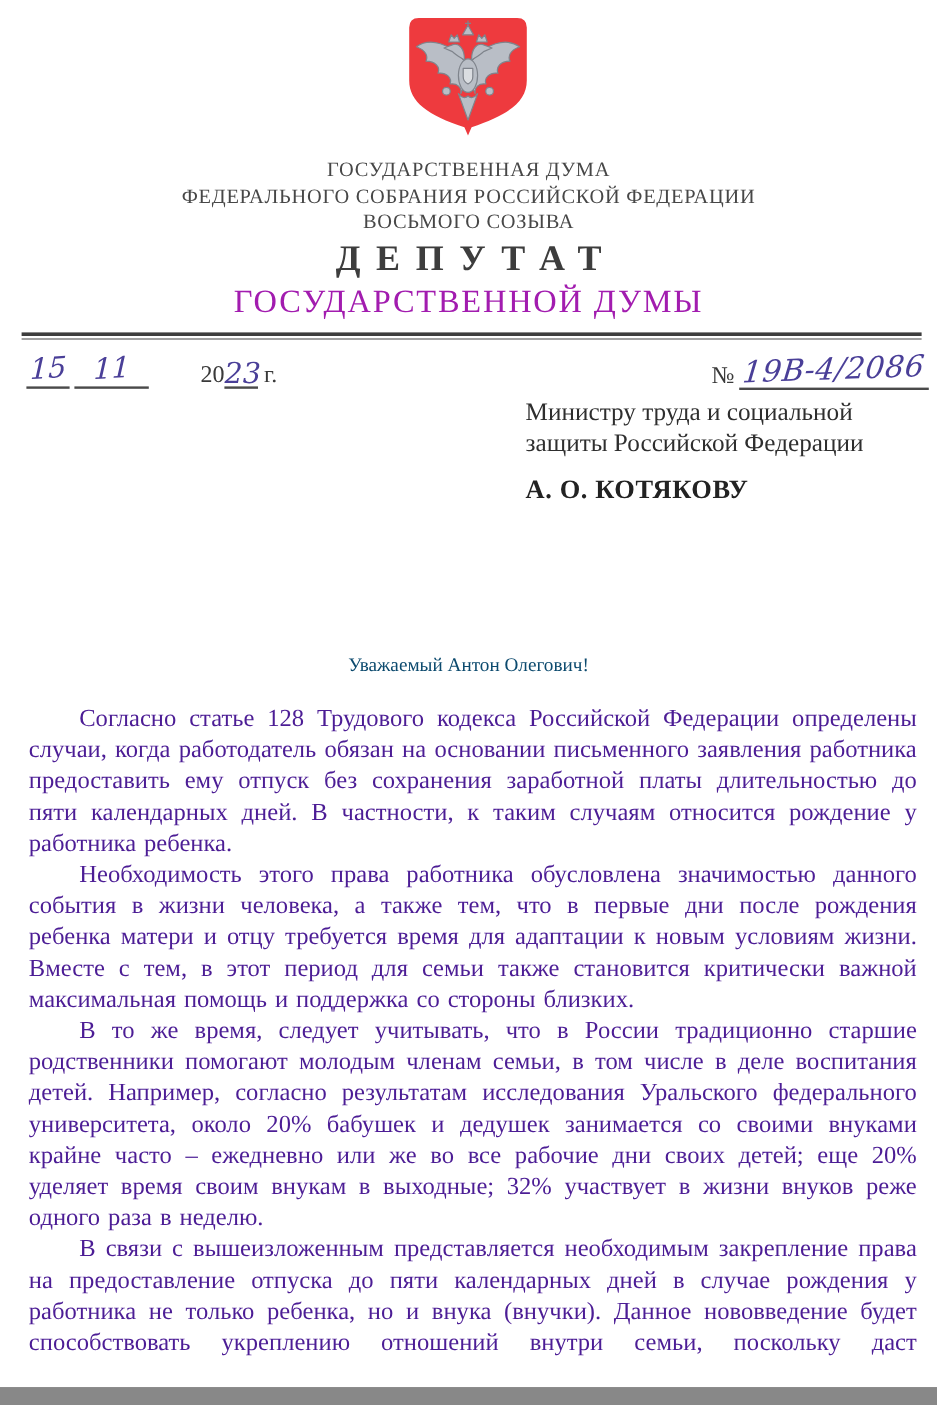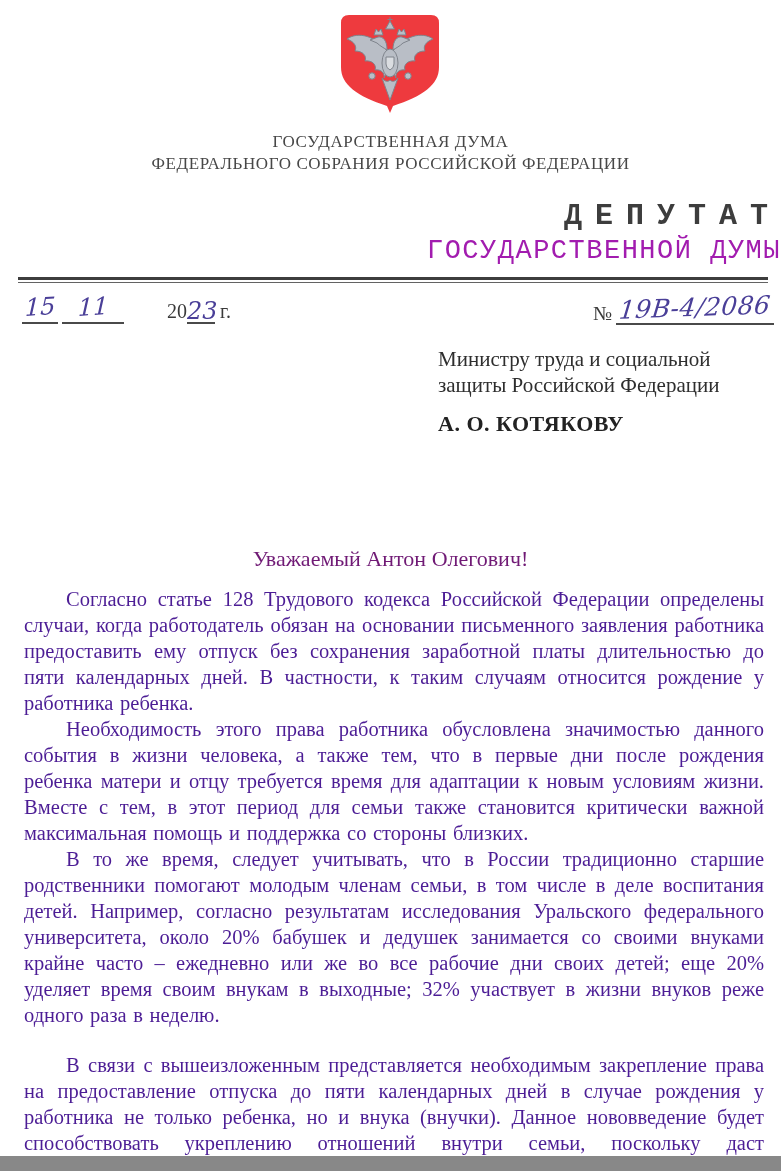--- a/index.html
+++ b/index.html
@@ -15,21 +15,21 @@
   
   .emblem{position:absolute;left:336px;top:12px;width:108px;height:102px;}
   
   .org{
     position:absolute;top:131px;left:0;width:100%;
     text-align:center;
     font-size:17px;line-height:21.5px;
     letter-spacing:0.6px;
     color:#474747;
   }
-  .dep-title{position:absolute;top:199px;left:0;width:100%;text-align:right;color:#3d3d3d;font-family:Liberation Mono, monospace;}
+  .dep-title{position:absolute;top:199px;left:0;width:100%;text-align:center;color:#3d3d3d;}
   .dep-title .t1{
     font-size:30px;font-weight:bold;
     letter-spacing:13px;padding-left:13px;
     line-height:34px;
   }
   .dep-title .t2{
     font-size:27px;letter-spacing:1.5px;line-height:30px;margin-top:3px;color:#a21caf;
   }
   
   .rule{
@@ -55,38 +55,38 @@
   .f-num .numwrap{
     display:inline-block;width:158px;margin-left:4px;
     border-bottom:2px solid #4a4a4a;text-align:center;height:28px;
   }
   .f-num .hw{
     display:inline-block;font-size:25px;letter-spacing:0.5px;
     transform:rotate(-2deg) skewX(-8deg);line-height:26px;white-space:nowrap;
   }
   
   .recipient{
-    position:absolute;left:438px;top:346px;width:300px;
+    position:absolute;left:438px;top:330px;width:300px;
     font-size:21px;line-height:26px;color:#2e2e2e;
   }
   .recipient .name{margin-top:13px;font-weight:bold;font-size:22px;letter-spacing:0.5px;color:#222;}
   
   .salutation{
     position:absolute;left:0;top:546px;width:100%;
-    text-align:center;font-size:22px;color:#701a75;
+    text-align:center;font-size:16px;color:#0c4a6e;
   }
   
   .body{
     position:absolute;left:24px;top:586px;width:740px;
     font-size:20.5px;line-height:26px;
     text-align:justify;
     color:#4c1d95;
   }
   .body p{margin:0;text-indent:42px;word-spacing:1.5px;}
-  .body p.cut{text-align-last:justify;margin-top:24px;}
+  .body p.cut{text-align-last:justify;}
 </style>
 </head>
 <body>
 
 <div class="page">
 
   <div class="emblem">
     <svg width="108" height="102" viewBox="0 0 108 102" xmlns="http://www.w3.org/2000/svg" aria-hidden="true">
       <path d="M5,11 Q5,3 13,3 H95 Q103,3 103,11 V55 C103,73 87,84 57,94 L54,101 L51,94 C21,84 5,73 5,55 Z" fill="#ee3a3e"></path>
       <g fill="#b9bec6" stroke="#7f848c" stroke-width="1" stroke-linejoin="round">
@@ -103,20 +103,21 @@
         <path d="M46,66 L54,88 L62,66 C59,70 56,70 54,68 C52,70 49,70 46,66 Z"></path>
         <circle cx="36" cy="64" r="3.2"></circle>
         <circle cx="72" cy="64" r="3.2"></circle>
       </g>
     </svg>
   </div>
 
   <div class="org">
     <div>ГОСУДАРСТВЕННАЯ ДУМА</div>
     <div>ФЕДЕРАЛЬНОГО СОБРАНИЯ РОССИЙСКОЙ ФЕДЕРАЦИИ</div>
+    <div>ВОСЬМОГО СОЗЫВА</div>
   </div>
   <div class="dep-title">
     <div class="t1">ДЕПУТАТ</div>
     <div class="t2">ГОСУДАРСТВЕННОЙ ДУМЫ</div>
   </div>
 
   <div class="rule"></div>
 
   <div class="dateline">
     <span class="f-day"><span class="hw">15</span></span>

